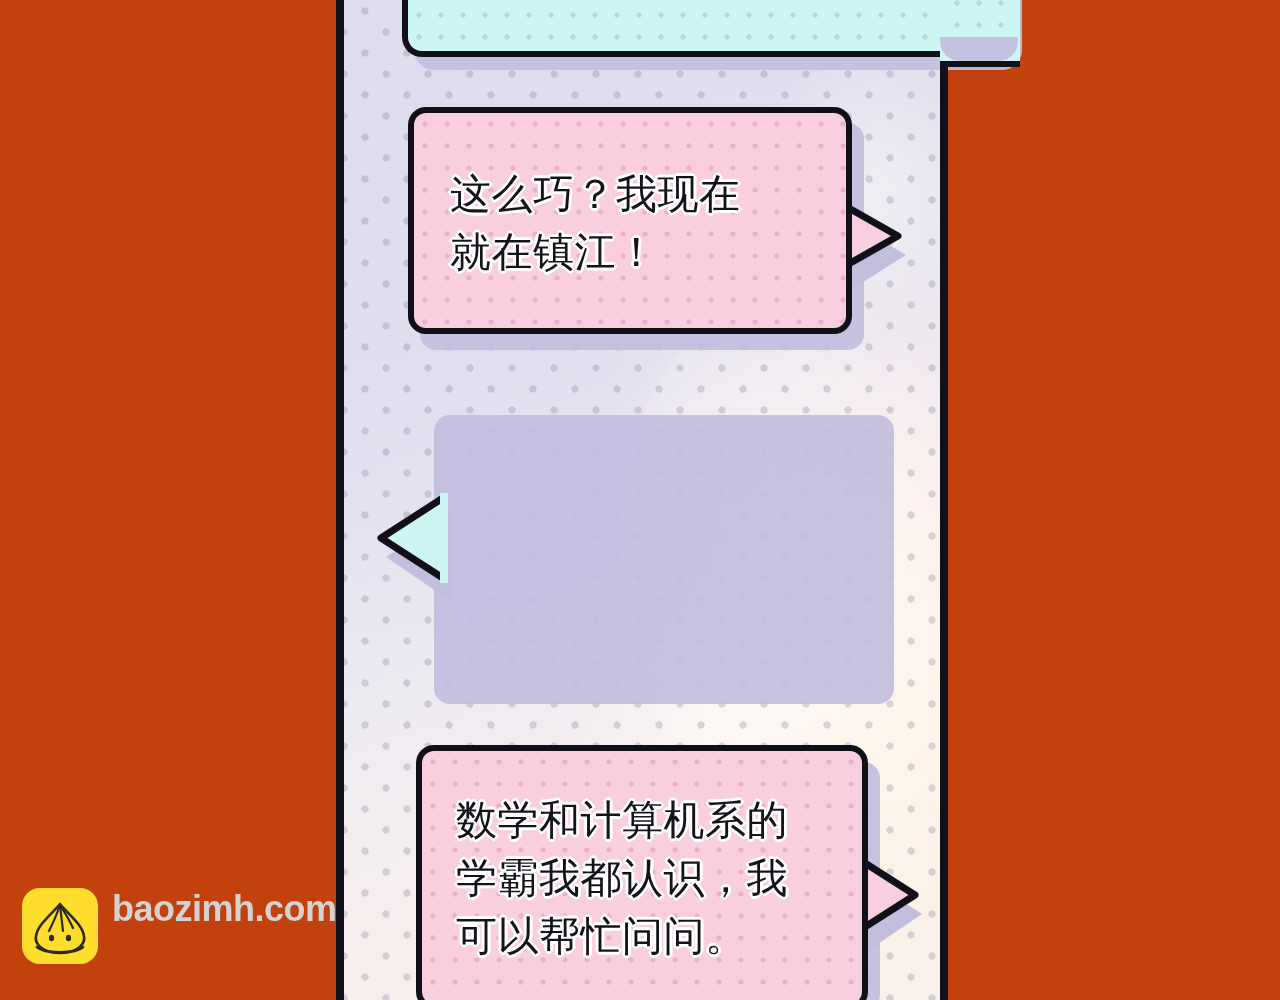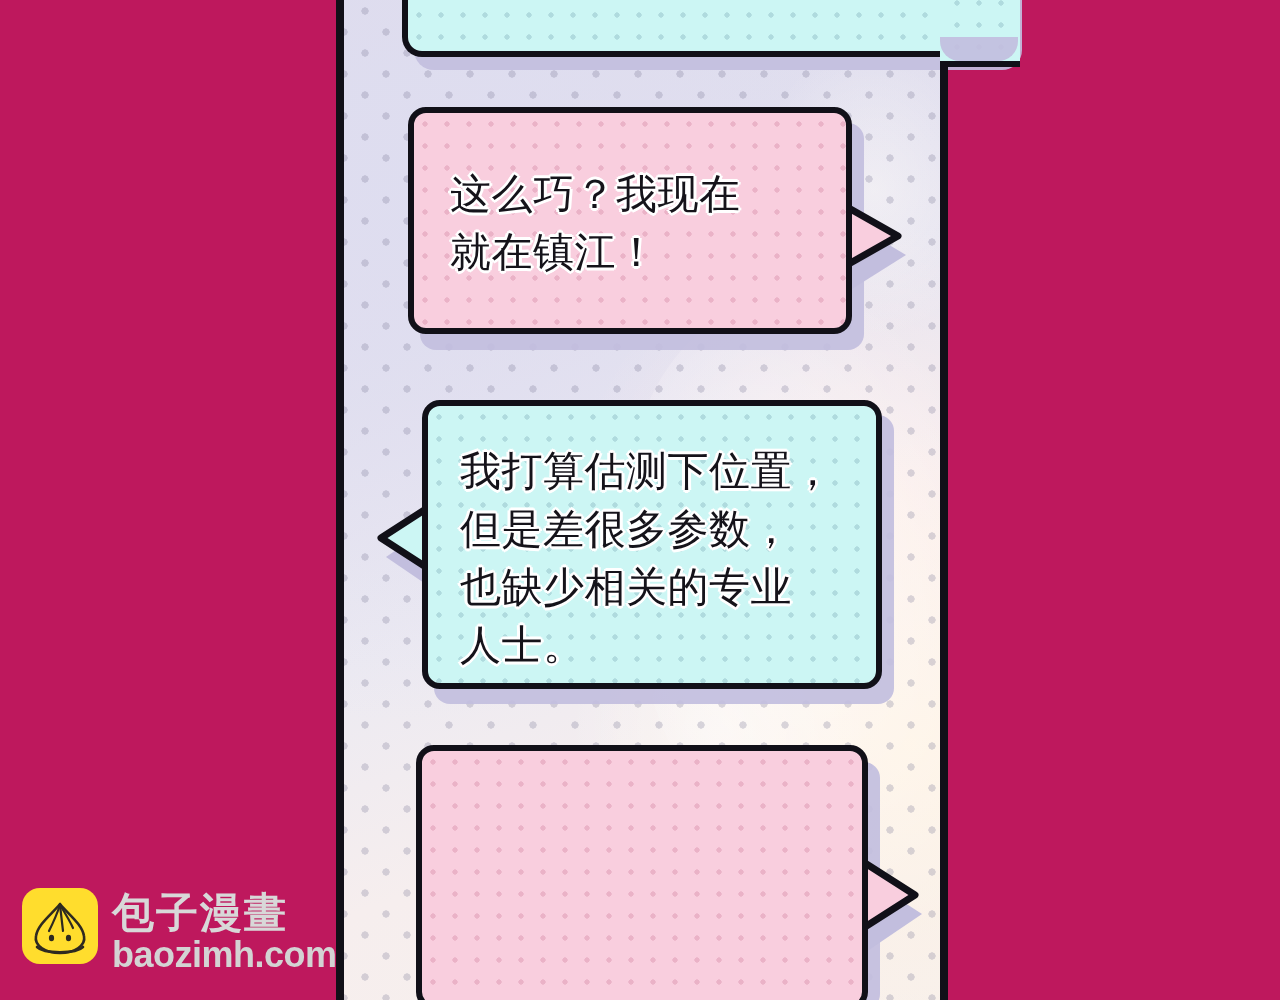--- a/index.html
+++ b/index.html
@@ -11,21 +11,21 @@
     width: 1280px;
     height: 1000px;
     overflow: hidden;
     font-family: "Liberation Sans", "DejaVu Sans", sans-serif;
   }
 
   #page {
     position: relative;
     width: 1280px;
     height: 1000px;
-    background: #be185d;
+    background: #c2410c;
     overflow: hidden;
   }
 
   
   .panel {
     position: absolute;
     left: 336px;
     top: -10px;
     width: 612px;
     height: 1020px;
@@ -225,44 +225,40 @@
       </svg>
     </div>
 
     <div class="tail" style="left:36px; top:503px; width:76px; height:90px;">
       <svg width="76" height="90" viewBox="0 0 76 90">
         <polygon points="74,3 9,45 74,87" fill="#ccf6f4" stroke="#111018" stroke-width="7" stroke-linejoin="round"></polygon>
         <rect x="68" y="0" width="16" height="90" fill="#ccf6f4"></rect>
       </svg>
     </div>
 
-    <div class="bubble cyan" style="left:86px; top:410px; width:460px; height:289px;">
-      <div class="fill-dots"></div>
-      <div class="bubble-text" style="padding:36px 0 0 32px;">我打算估测下位置，
-但是差很多参数，
-也缺少相关的专业
-人士。</div>
-    </div>
 
     <div class="bubble-shadow" style="left:92px; top:772px; width:452px; height:248px;"></div>
     <div class="tail" style="left:524px; top:884px; width:80px; height:82px;">
       <svg width="80" height="82" viewBox="0 0 80 82">
         <polygon points="0,0 62,40 0,82" fill="#c2bede"></polygon>
       </svg>
     </div>
 
     <div class="tail" style="left:516px; top:864px; width:80px; height:82px;">
       <svg width="80" height="82" viewBox="0 0 80 82">
         <polygon points="2,2 63,41 2,80" fill="#f9cede" stroke="#111018" stroke-width="7" stroke-linejoin="round"></polygon>
         <rect x="-8" y="0" width="16" height="82" fill="#f9cede"></rect>
       </svg>
     </div>
 
     <div class="bubble pink" style="left:80px; top:755px; width:452px; height:265px;">
       <div class="fill-dots"></div>
+      <div class="bubble-text" style="padding:40px 0 0 34px;">数学和计算机系的
+学霸我都认识，我
+可以帮忙问问。</div>
     </div>
 
     <div class="panel-border-left"></div>
     <div class="panel-border-right"></div>
   </div>
 
   <div style="position:absolute; left:940px; top:-30px; width:80px; height:97px; overflow:hidden;">
     <div style="position:absolute; left:-462px; top:0; width:608px; height:97px;
                 background:#ccf6f4; border:6px solid #111018; border-top:none;
                 border-radius:0 0 20px 20px; box-sizing:border-box;">
@@ -282,18 +278,17 @@
           <path d="M38 15 C35 24 31 33 27 41" fill="none" stroke="#2e2a20" stroke-width="2.2" stroke-linecap="round"></path>
           <path d="M38 15 C39 24 40 33 41 41" fill="none" stroke="#2e2a20" stroke-width="2.2" stroke-linecap="round"></path>
           <path d="M38 15 C43 23 48 31 51 38" fill="none" stroke="#2e2a20" stroke-width="2.2" stroke-linecap="round"></path>
           <ellipse cx="29.5" cy="48" rx="2.6" ry="3.3" fill="#2e2a20"></ellipse>
           <ellipse cx="46.5" cy="48" rx="2.6" ry="3.3" fill="#2e2a20"></ellipse>
           <path d="M15 57 C22 64 54 64 61 57" fill="none" stroke="#2e2a20" stroke-width="2.6" stroke-linecap="round"></path>
         </g>
       </svg>
     </div>
     <div class="wm-text-block">
-      <div class="wm-cn">包子漫畫</div>
       <div class="wm-url">baozimh.com</div>
     </div>
   </div>
 
 </div>
 
 </body></html>

